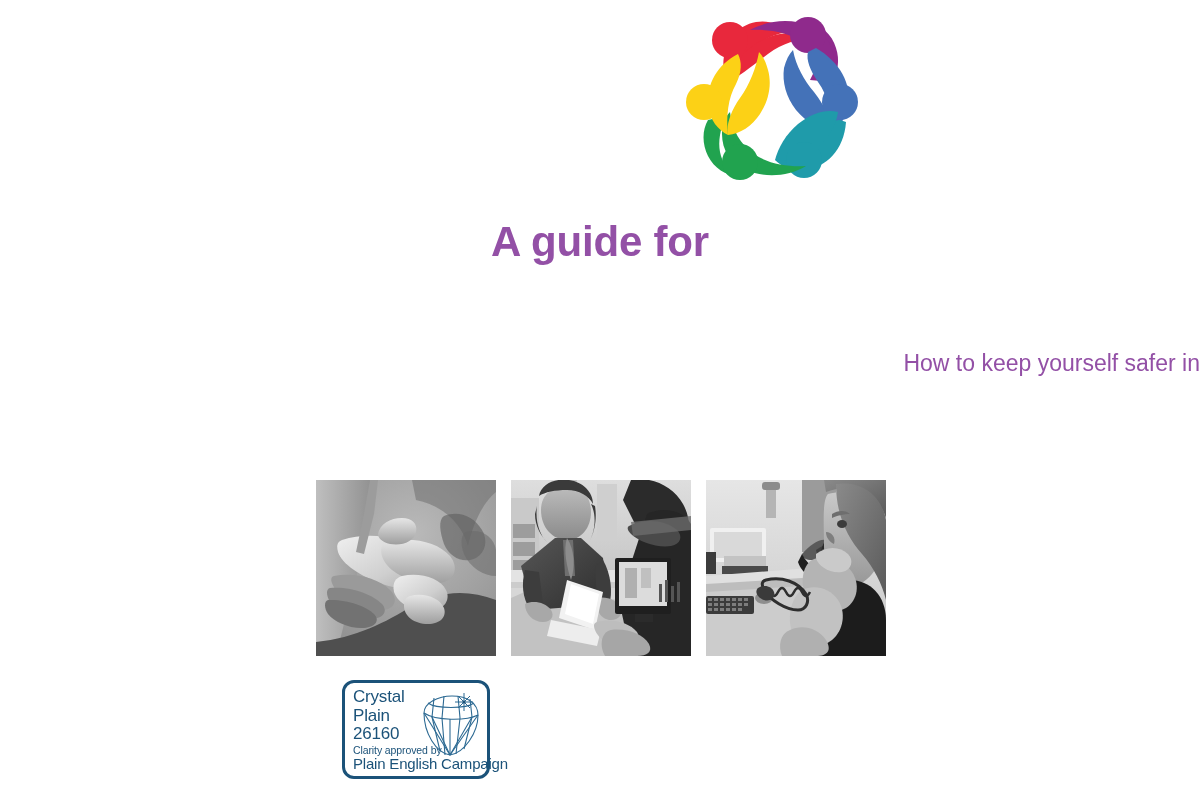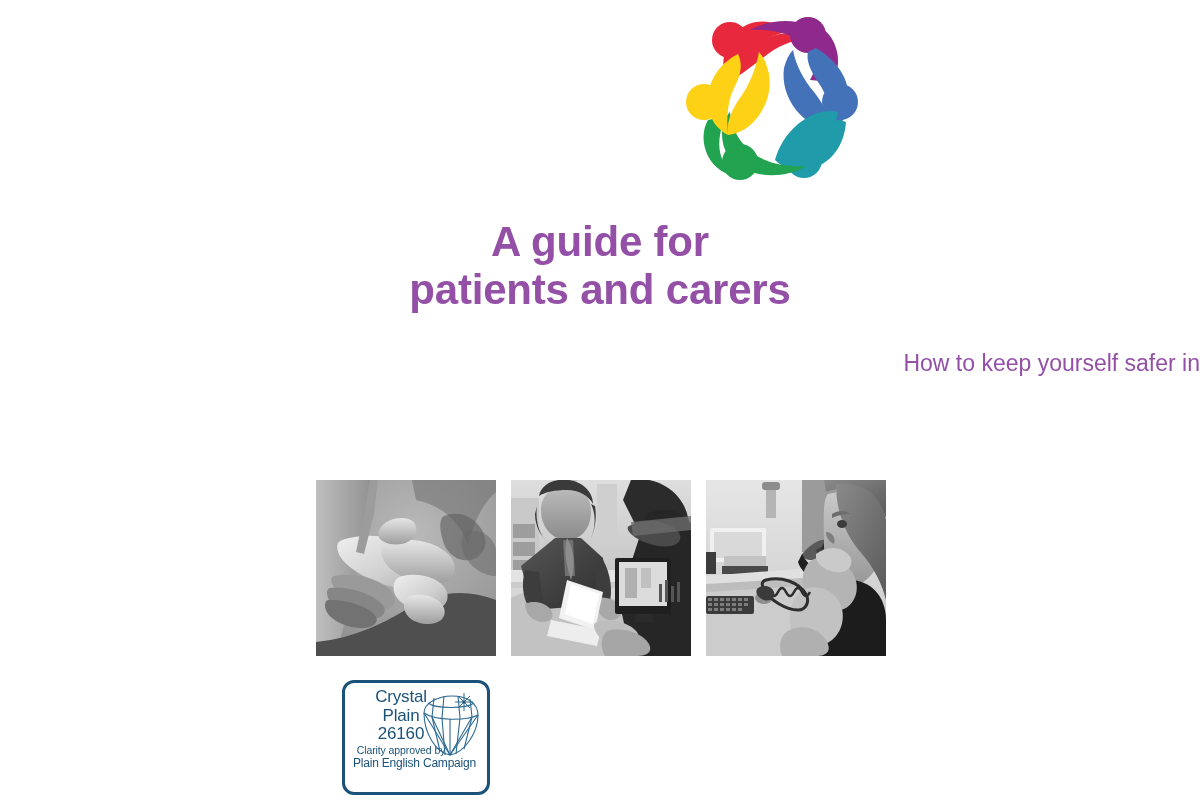--- a/index.html
+++ b/index.html
@@ -88,26 +88,25 @@
   }
   .photo svg { display: block; width: 100%; height: 100%; }
   .photo.mid { width: 180px; }
 
   
   .crystal-mark {
     position: absolute;
     left: 342px;
     top: 680px;
     width: 148px;
-    height: 115px;
+    height: 99px;
     border: 3px solid #1B5279;
     border-radius: 12px;
     box-sizing: border-box;
     background: #ffffff;
-    text-align: center;
   }
   .cm-inner {
     position: relative;
     width: 100%;
     height: 100%;
   }
   .cm-text {
     position: absolute;
     left: 8px;
     top: 5px;
@@ -127,21 +126,21 @@
     color: #1B5279;
     font-family: "Liberation Sans", sans-serif;
     font-size: 10.5px;
     line-height: 12px;
     letter-spacing: -0.1px;
   }
   .cm-med {
     display: block;
     color: #1B5279;
     font-family: "Liberation Sans", sans-serif;
-    font-size: 12px;
+    font-size: 15px;
     line-height: 15px;
     letter-spacing: -0.2px;
     white-space: nowrap;
   }
   .cm-diamond {
     position: absolute;
     right: 3px;
     top: 6px;
     width: 70px;
     height: 72px;
@@ -183,21 +182,20 @@
       <g>
         <path d="M70 52 C50 62 38 82 40 104 C42 118 50 128 60 133 C58 114 60 96 68 82 C74 70 74 60 70 52 Z" fill="#FCD116"></path>
         <path d="M60 133 C72 132 84 124 92 112 C101 98 104 82 100 68 C98 60 95 54 91 50 C88 66 82 82 72 96 C62 110 58 124 60 133 Z" fill="#FCD116"></path>
         <circle cx="36" cy="100" r="18" fill="#FCD116"></circle>
       </g>
     </svg>
   </div>
 
   <div class="title-block">
     <span class="title-line">A guide for</span>
-    <span class="title-line">patients and carers</span>
   </div>
 
   <div class="subtitle-block">
     <span class="subtitle-line">How to keep yourself safer in</span>
   </div>
 
   <div class="photo-strip">
 
     <div class="photo">
       <svg viewBox="0 0 180 176" preserveAspectRatio="none" xmlns="http://www.w3.org/2000/svg" aria-hidden="true">

